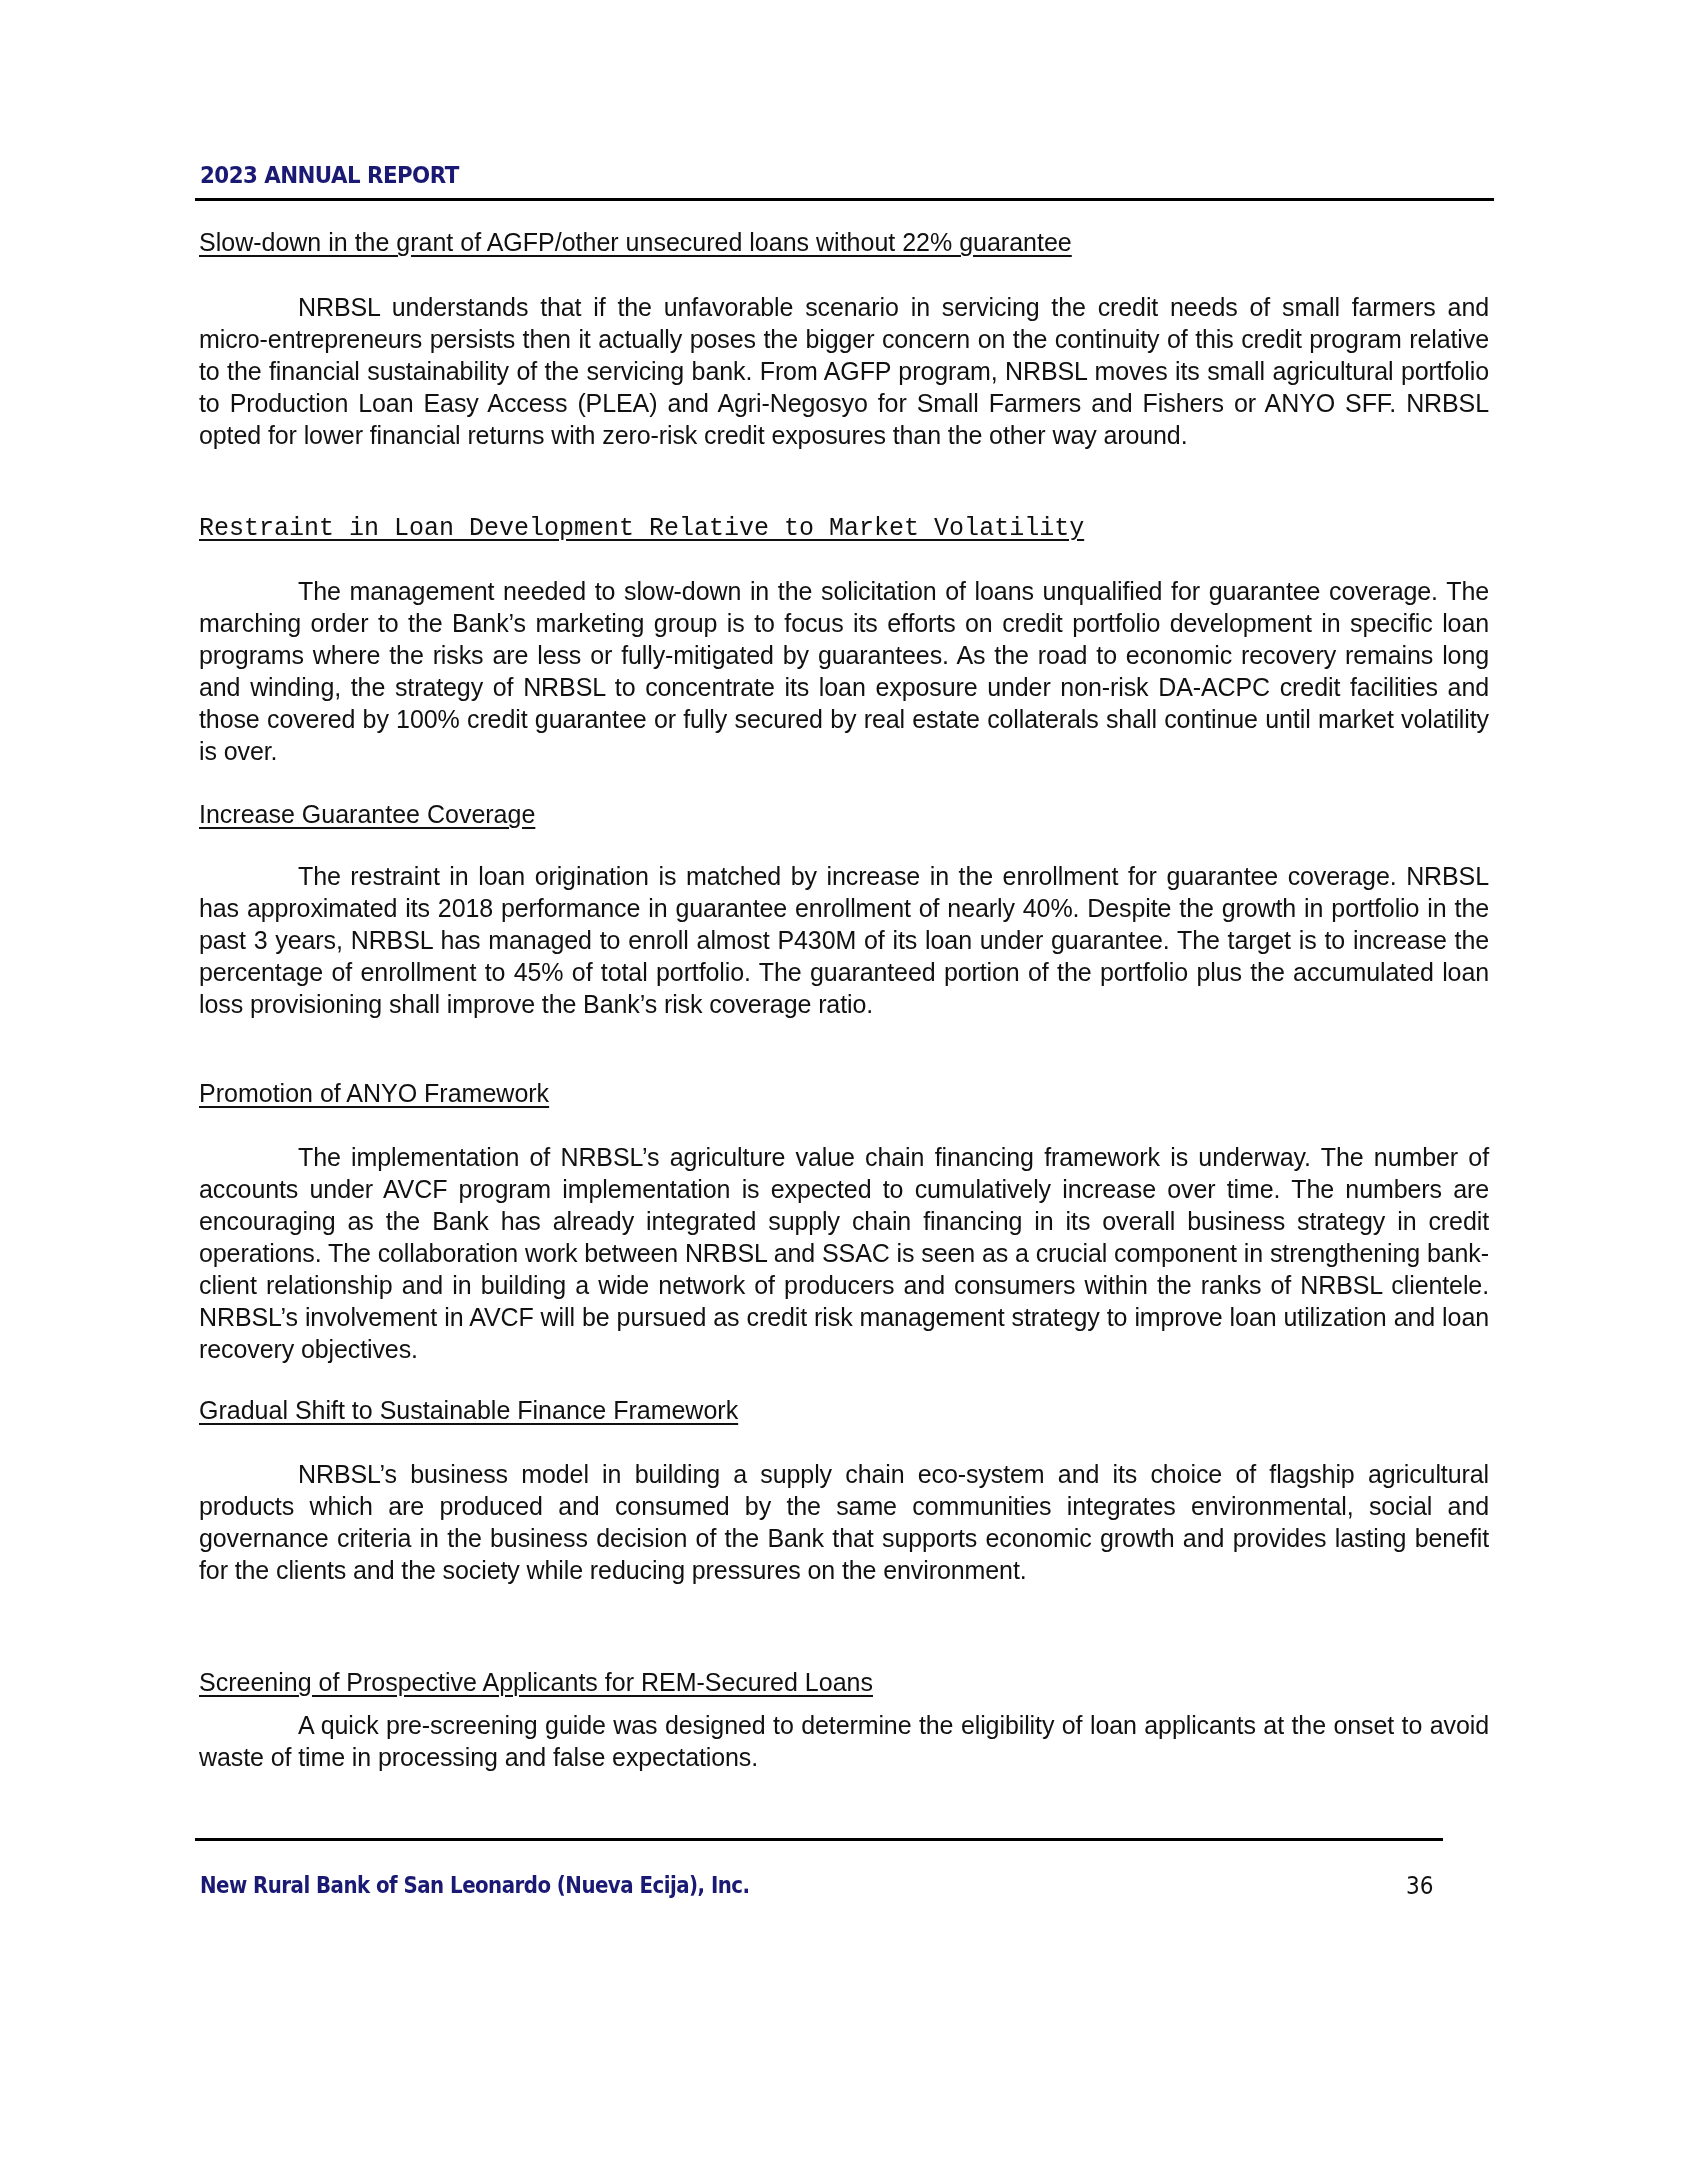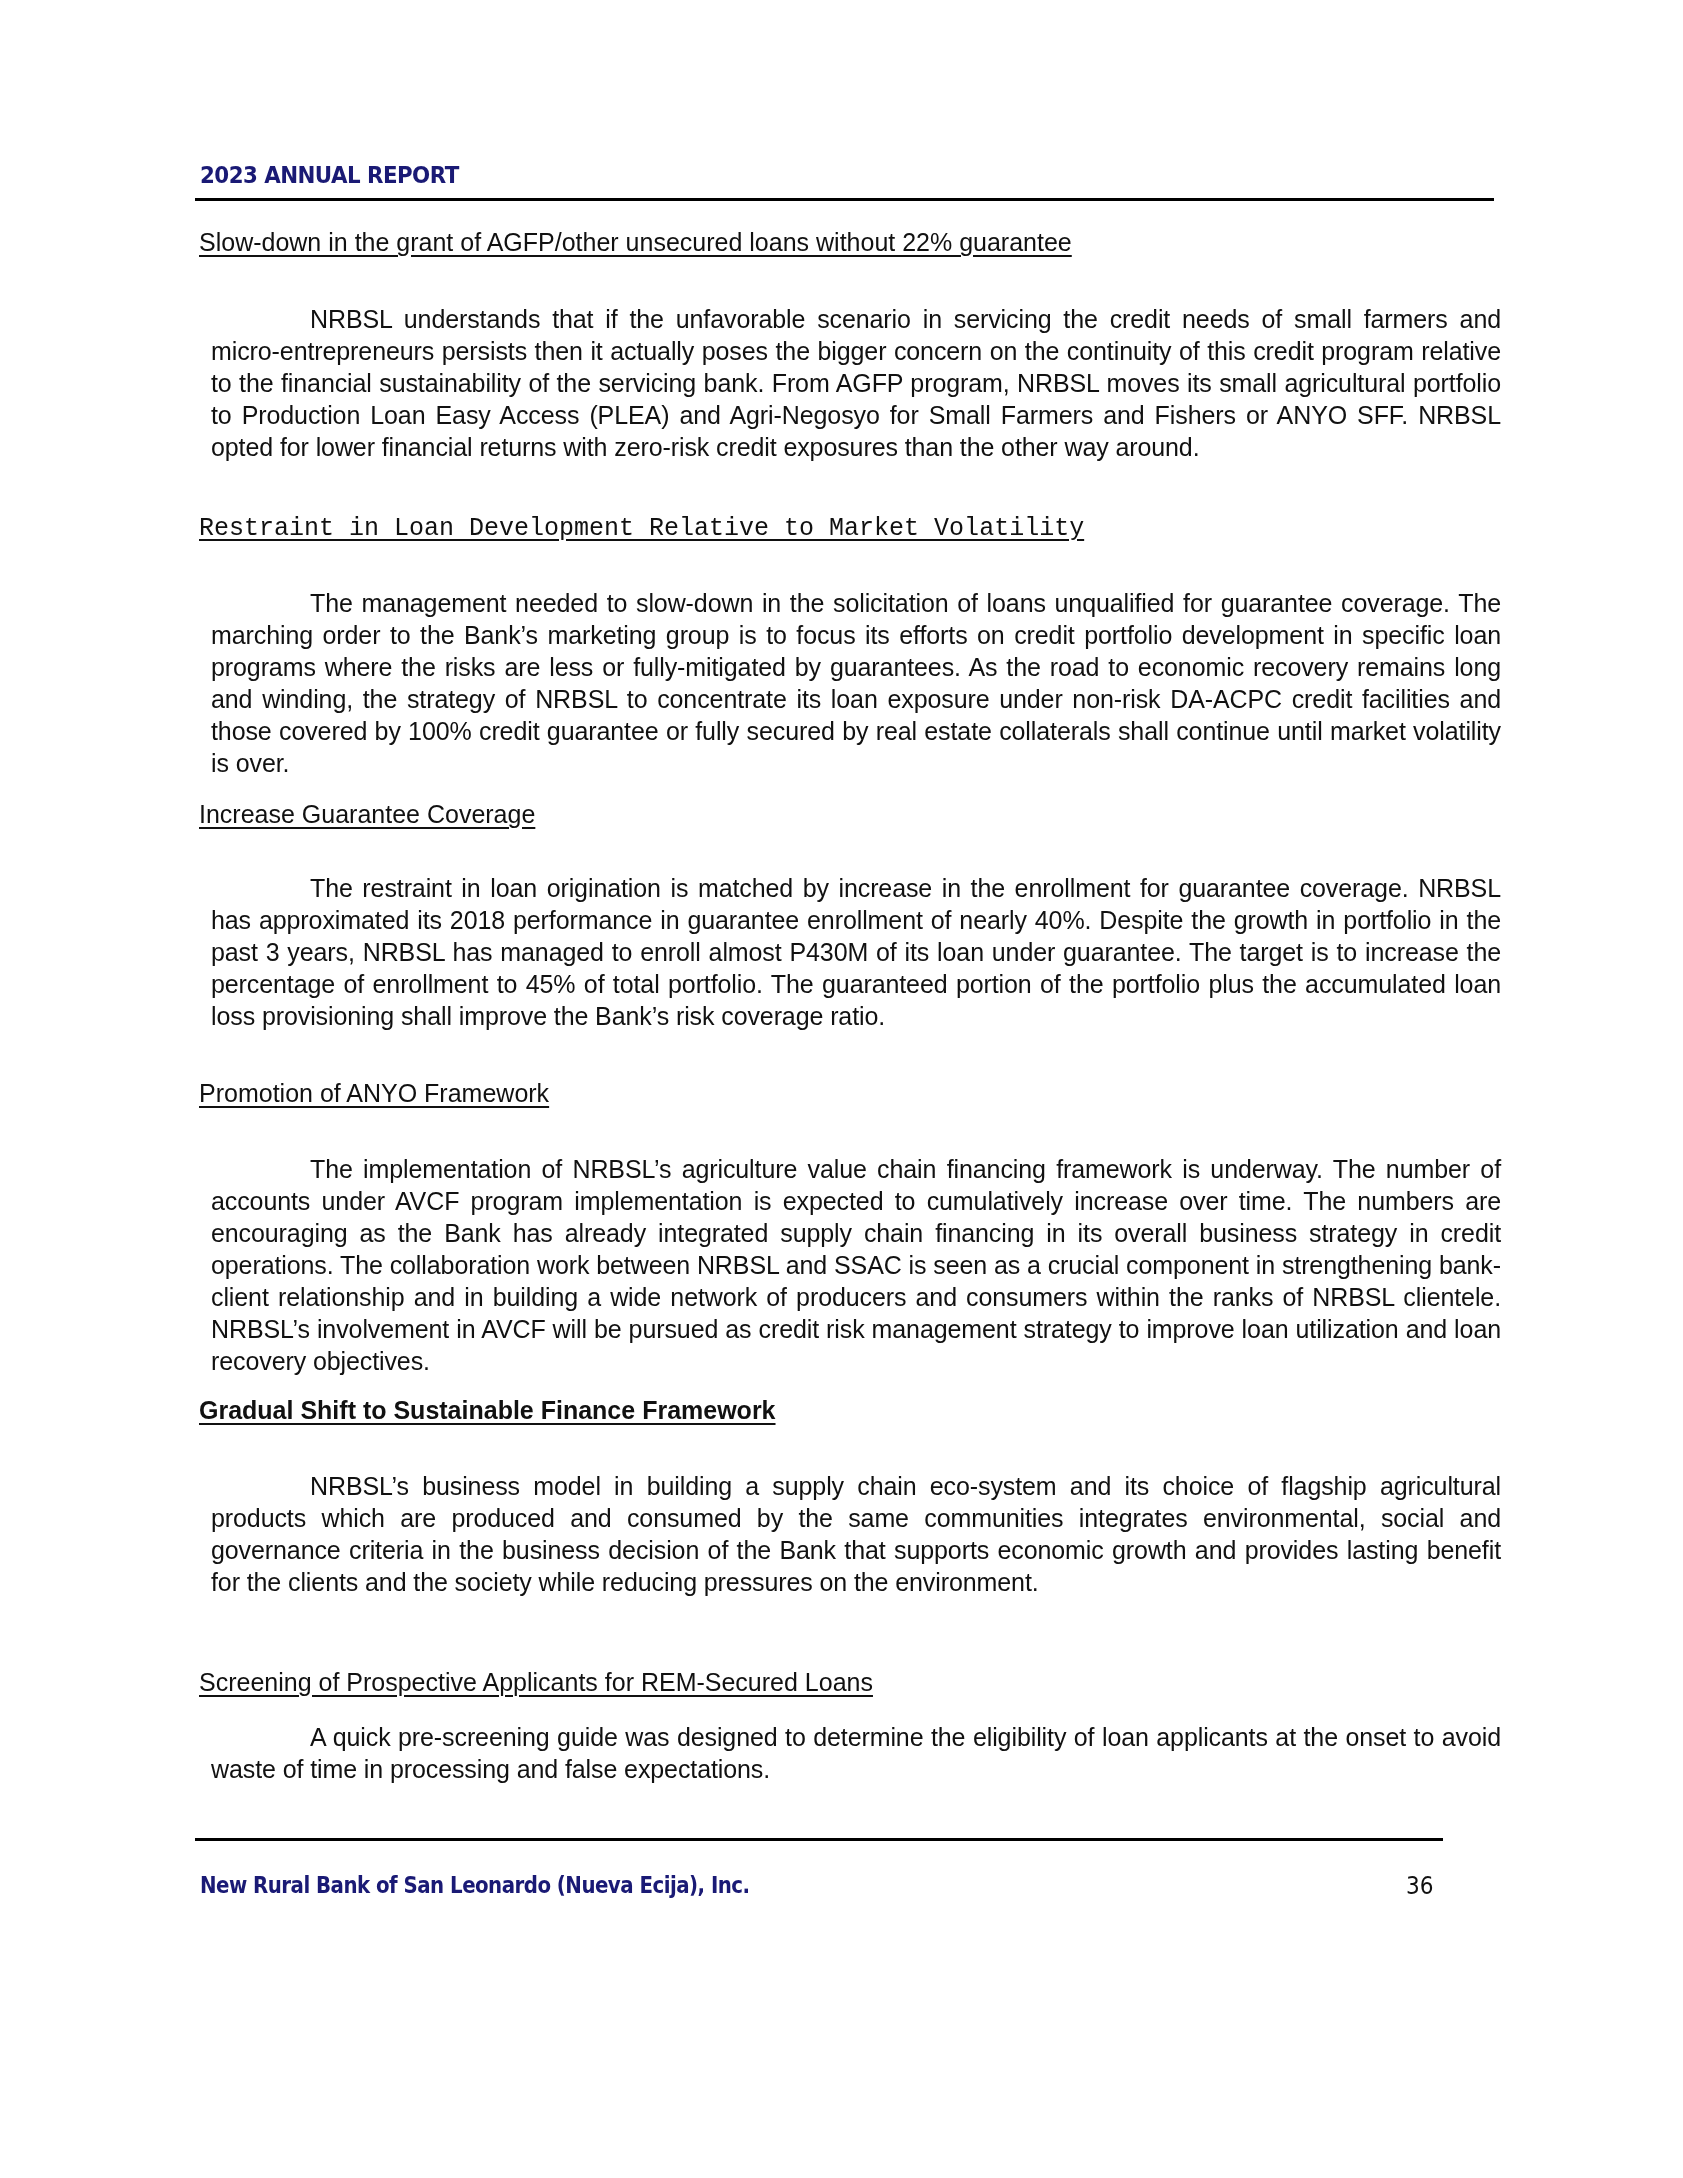--- a/index.html
+++ b/index.html
@@ -16,21 +16,21 @@
   .rule.bottom { left: 191px; top: 1838px; width: 1248px; height: 3px; }
   .section-heading {
     position: absolute; left: 195px;
     font-family: "Liberation Sans", sans-serif; font-size: 25px; line-height: 32px;
     color: #111111; text-decoration: underline; text-decoration-thickness: 2px;
     text-underline-offset: 4px; white-space: nowrap;
   }
   .para {
     position: absolute; left: 195px; width: 1290px;
     font-family: "Liberation Sans", sans-serif; font-size: 25px; line-height: 32px;
-    color: #111111; text-align: justify; text-indent: 99px; margin: 12px;
+    color: #111111; text-align: justify; text-indent: 99px; margin: 0;
     letter-spacing: -0.1px;
   }
   .footer-bank {
     position: absolute; left: 196px; top: 1872px;
     font-family: "DejaVu Sans", sans-serif; font-weight: bold;
     font-size: 23px; letter-spacing: -0.6px; color: #1a1a75; white-space: nowrap;
     transform: scaleX(0.86); transform-origin: left top;
   }
   .page-number {
     position: absolute; left: 1402px; top: 1872px;
@@ -51,21 +51,21 @@
 
   <div class="section-heading" style="top:513px;font-family:Liberation Mono, monospace;">Restraint in Loan Development Relative to Market Volatility</div>
   <p class="para" style="top:575px;">The management needed to slow-down in the solicitation of loans unqualified for guarantee coverage. The marching order to the Bank’s marketing group is to focus its efforts on credit portfolio development in specific loan programs where the risks are less or fully-mitigated by guarantees. As the road to economic recovery remains long and winding, the strategy of NRBSL to concentrate its loan exposure under non-risk DA-ACPC credit facilities and those covered by 100% credit guarantee or fully secured by real estate collaterals shall continue until market volatility is over.</p>
 
   <div class="section-heading" style="top:798px;">Increase Guarantee Coverage</div>
   <p class="para" style="top:860px;">The restraint in loan origination is matched by increase in the enrollment for guarantee coverage. NRBSL has approximated its 2018 performance in guarantee enrollment of nearly 40%. Despite the growth in portfolio in the past 3 years, NRBSL has managed to enroll almost P430M of its loan under guarantee. The target is to increase the percentage of enrollment to 45% of total portfolio. The guaranteed portion of the portfolio plus the accumulated loan loss provisioning shall improve the Bank’s risk coverage ratio.</p>
 
   <div class="section-heading" style="top:1077px;">Promotion of ANYO Framework</div>
   <p class="para" style="top:1141px;">The implementation of NRBSL’s agriculture value chain financing framework is underway. The number of accounts under AVCF program implementation is expected to cumulatively increase over time. The numbers are encouraging as the Bank has already integrated supply chain financing in its overall business strategy in credit operations. The collaboration work between NRBSL and SSAC is seen as a crucial component in strengthening bank-client relationship and in building a wide network of producers and consumers within the ranks of NRBSL clientele. NRBSL’s involvement in AVCF will be pursued as credit risk management strategy to improve loan utilization and loan recovery objectives.</p>
 
-  <div class="section-heading" style="top:1394px;font-weight:bold;">Gradual Shift to Sustainable Finance Framework</div>
+  <div class="section-heading" style="top:1394px;">Gradual Shift to Sustainable Finance Framework</div>
   <p class="para" style="top:1458px;">NRBSL’s business model in building a supply chain eco-system and its choice of flagship agricultural products which are produced and consumed by the same communities integrates environmental, social and governance criteria in the business decision of the Bank that supports economic growth and provides lasting benefit for the clients and the society while reducing pressures on the environment.</p>
 
   <div class="section-heading" style="top:1646px;margin-top:20px;">Screening of Prospective Applicants for REM-Secured Loans</div>
   <p class="para" style="top:1709px;">A quick pre-screening guide was designed to determine the eligibility of loan applicants at the onset to avoid waste of time in processing and false expectations.</p>
 
   <div class="rule bottom"></div>
   <div class="footer-bank">New Rural Bank of San Leonardo (Nueva Ecija), Inc.</div>
   <div class="page-number">36</div>
 
 </div>

